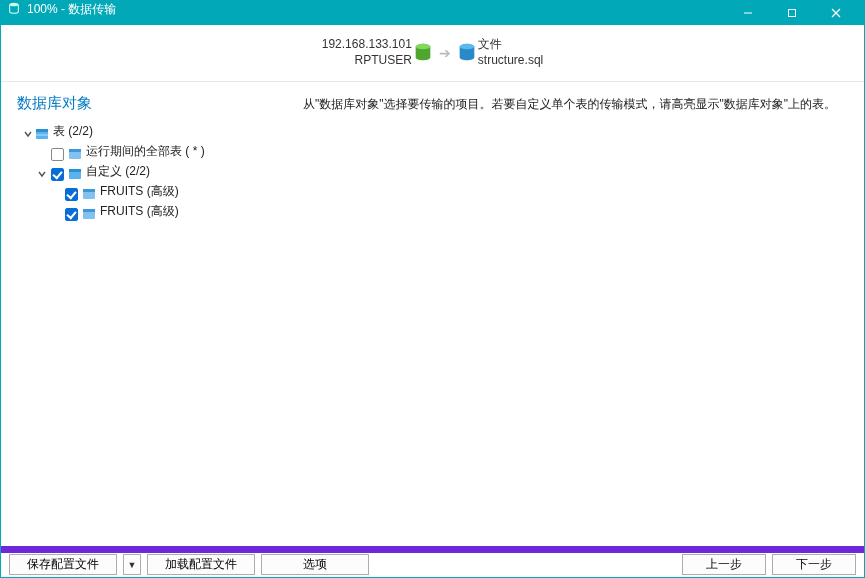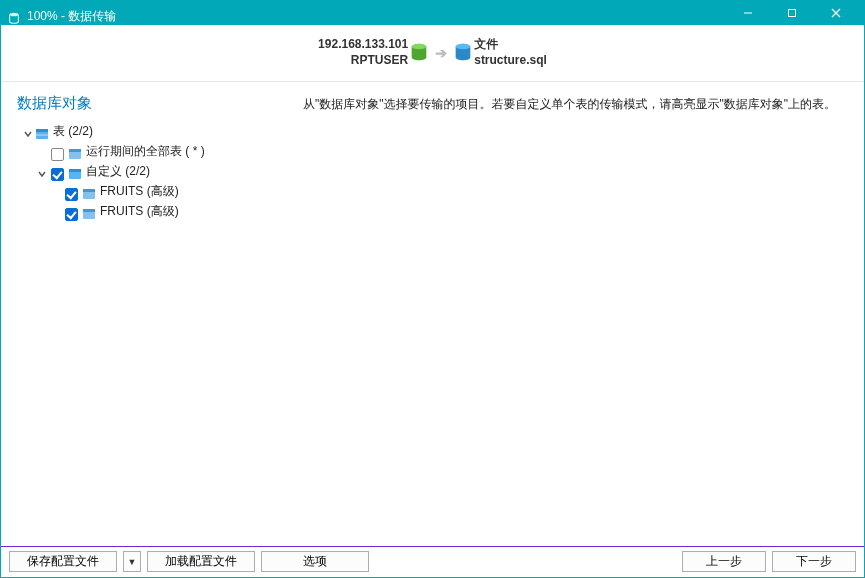--- a/index.html
+++ b/index.html
@@ -1,28 +1,28 @@
 <!DOCTYPE html>
 <html><head>
 <meta charset="utf-8">
 <style>
   * { box-sizing: border-box; margin: 0; padding: 0; }
   html, body { width: 865px; height: 578px; font-family: "Microsoft YaHei", "Segoe UI", Arial, sans-serif; font-size: 12px; overflow: hidden; background: #fff; }
   body { border: 1px solid #00a8b8; }
 
   
-  .titlebar { height: 24px; background: #00a8b8; color: #fff; display: flex; align-items: flex-end; padding: 0 6px 0 6px; }
+  .titlebar { height: 24px; background: #00a8b8; color: #fff; display: flex; align-items: flex-start; padding: 0 6px 0 6px; }
   .titlebar .app-icon { width: 14px; height: 14px; margin-right: 6px; display: inline-flex; align-items: center; justify-content: center; }
   .titlebar .title { font-size: 12px; flex: 0 0 auto; }
   .titlebar .spacer { flex: 1 1 auto; }
   .winbtn { width: 44px; height: 24px; display: inline-flex; align-items: center; justify-content: center; color: #fff; cursor: pointer; }
   .winbtn svg { display: block; }
 
   
-  .connheader { height: 56px; display: flex; align-items: center; justify-content: center; background: #fff; font-weight: bold; }
+  .connheader { height: 56px; display: flex; align-items: center; justify-content: center; background: #fff; }
   .conn-left { text-align: right; color: #333; line-height: 1.3; }
   .conn-right { text-align: left; color: #333; line-height: 1.3; }
   .conn-left div, .conn-right div { white-space: nowrap; }
   .dbicon { width: 22px; height: 22px; }
   .arrow { color: #bbb; width: 22px; text-align: center; font-size: 14px; }
 
   .thinline { height: 1px; background: #e8e8e8; margin: 0 0 0 0; }
 
   
   .main { display: flex; height: calc(578px - 24px - 56px - 2px - 30px - 2px); }
@@ -35,21 +35,21 @@
   .tree li { line-height: 20px; display: flex; align-items: flex-end; white-space: nowrap; }
   .tree li .indent { display:inline-block; }
   .twisty { width: 14px; height: 14px; display:inline-flex; align-items:center; justify-content:center; cursor:pointer; color:#555; font-size: 10px; }
   .chk { width: 13px; height: 13px; border: 1px solid #888; border-radius: 2px; margin: 0 4px 0 2px; display:inline-flex; align-items:center; justify-content:center; background:#fff; cursor:pointer; }
   .chk.checked { background:#0a6dd6; border-color:#0a6dd6; }
   .chk.checked::after { content:""; width:7px; height:4px; border:2px solid #fff; border-top:none; border-right:none; transform: rotate(-50deg); margin-top:-2px; }
   .nodeicon { width:14px; height:14px; margin-right:4px; display:inline-flex; align-items:center; justify-content:center; }
   .tree .label { color:#222; }
 
   
-  .bottombar { height: 30px; border-top: 1px solid #6d28d9; display:flex; align-items:center; padding: 0 8px; gap: 6px; background:#fff; }
+  .bottombar { height: 30px; border-top: 7px solid #6d28d9; display:flex; align-items:center; padding: 0 8px; gap: 6px; background:#fff; }
   .btn { height: 21px; border:1px solid #adadad; background:#fcfcfc; padding: 0 12px; font-size:12px; display:inline-flex; align-items:center; justify-content:center; cursor:pointer; min-width: 84px; }
   .btn.small { min-width:auto; padding:0 4px; width:18px; }
   .drop-caret { font-size:9px; color:#333; }
   .bottombar .spacer { flex:1 1 auto; }
 
   .instruction { font-size: 12px; color: #222; }
 </style>
 </head>
 <body>
 

